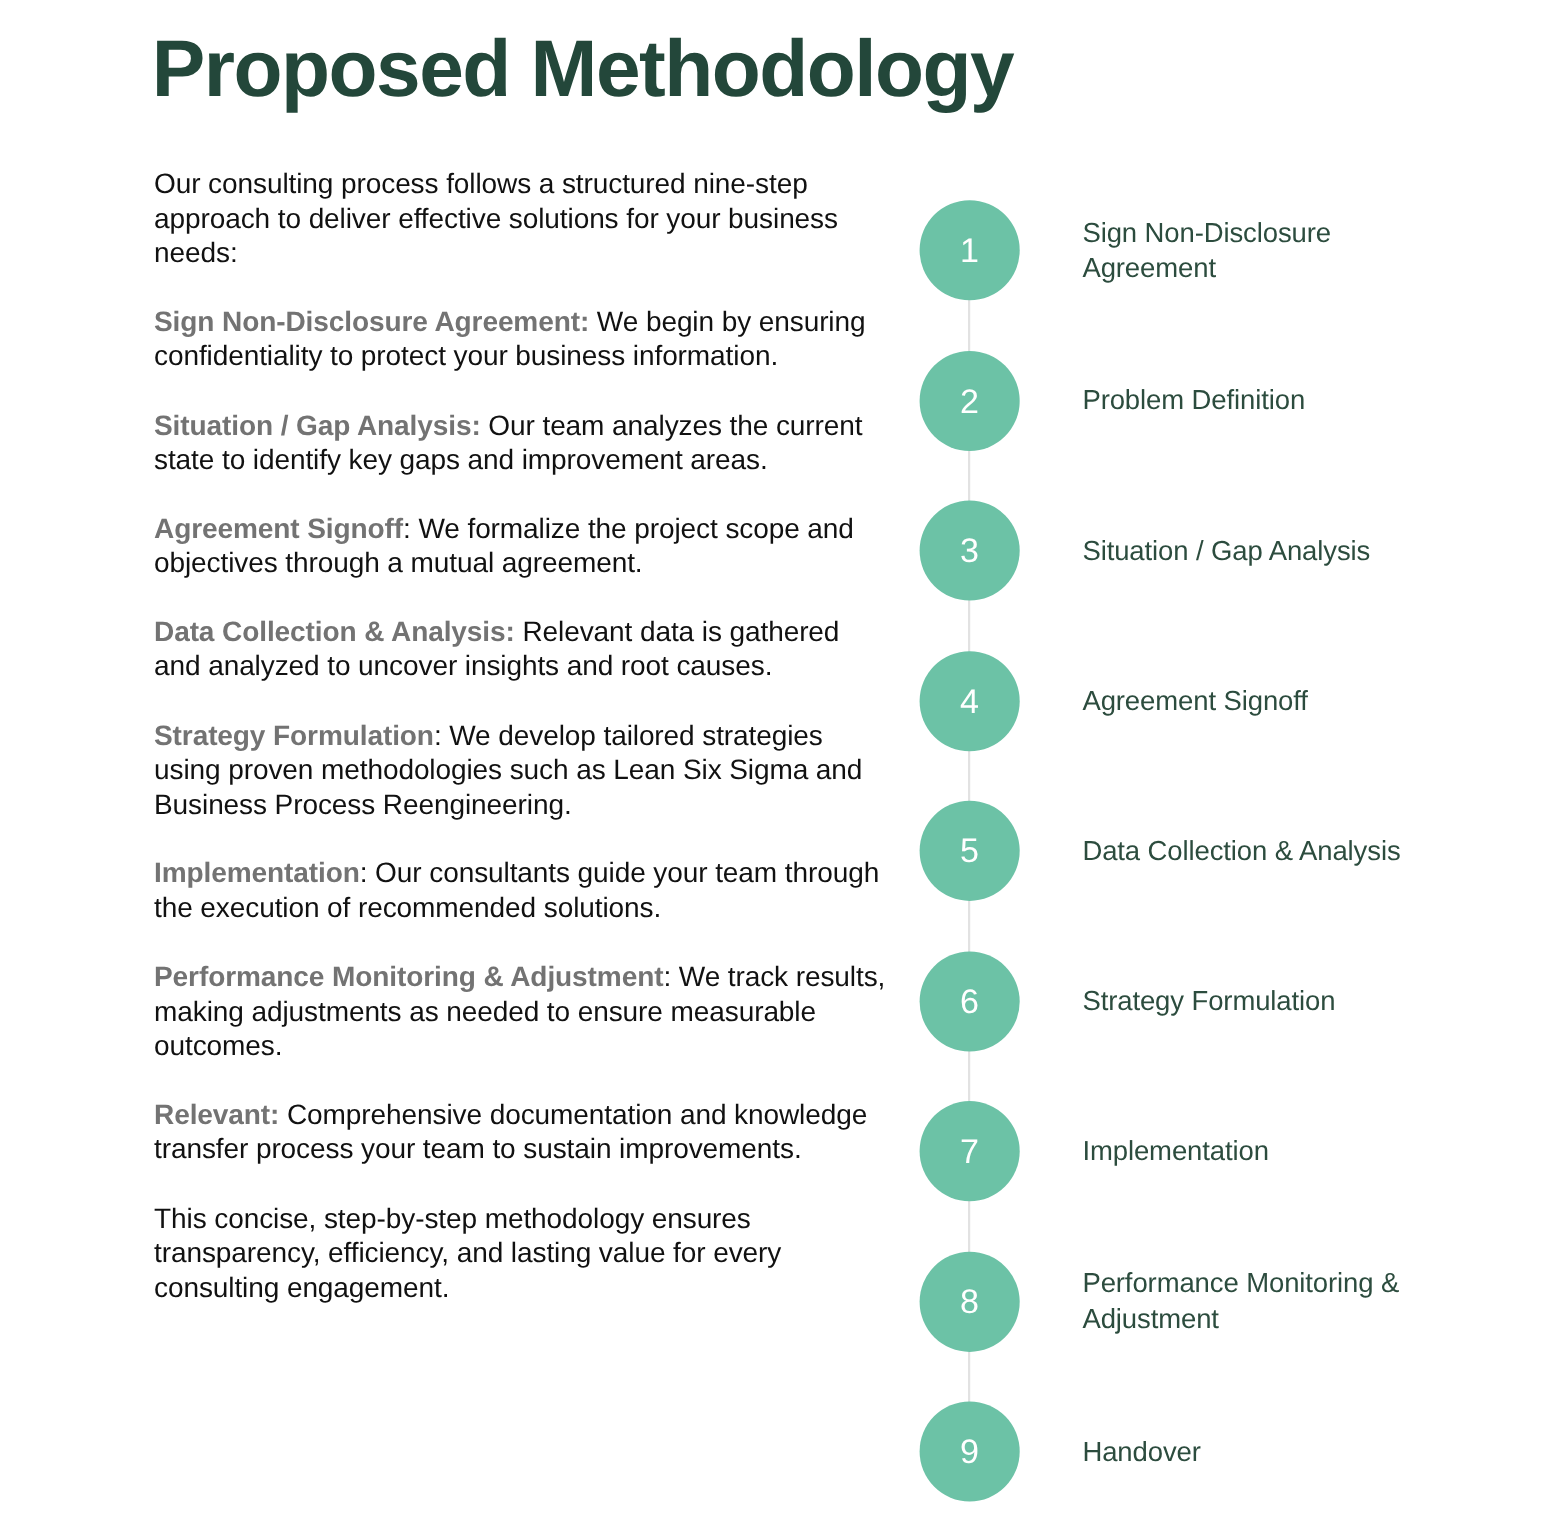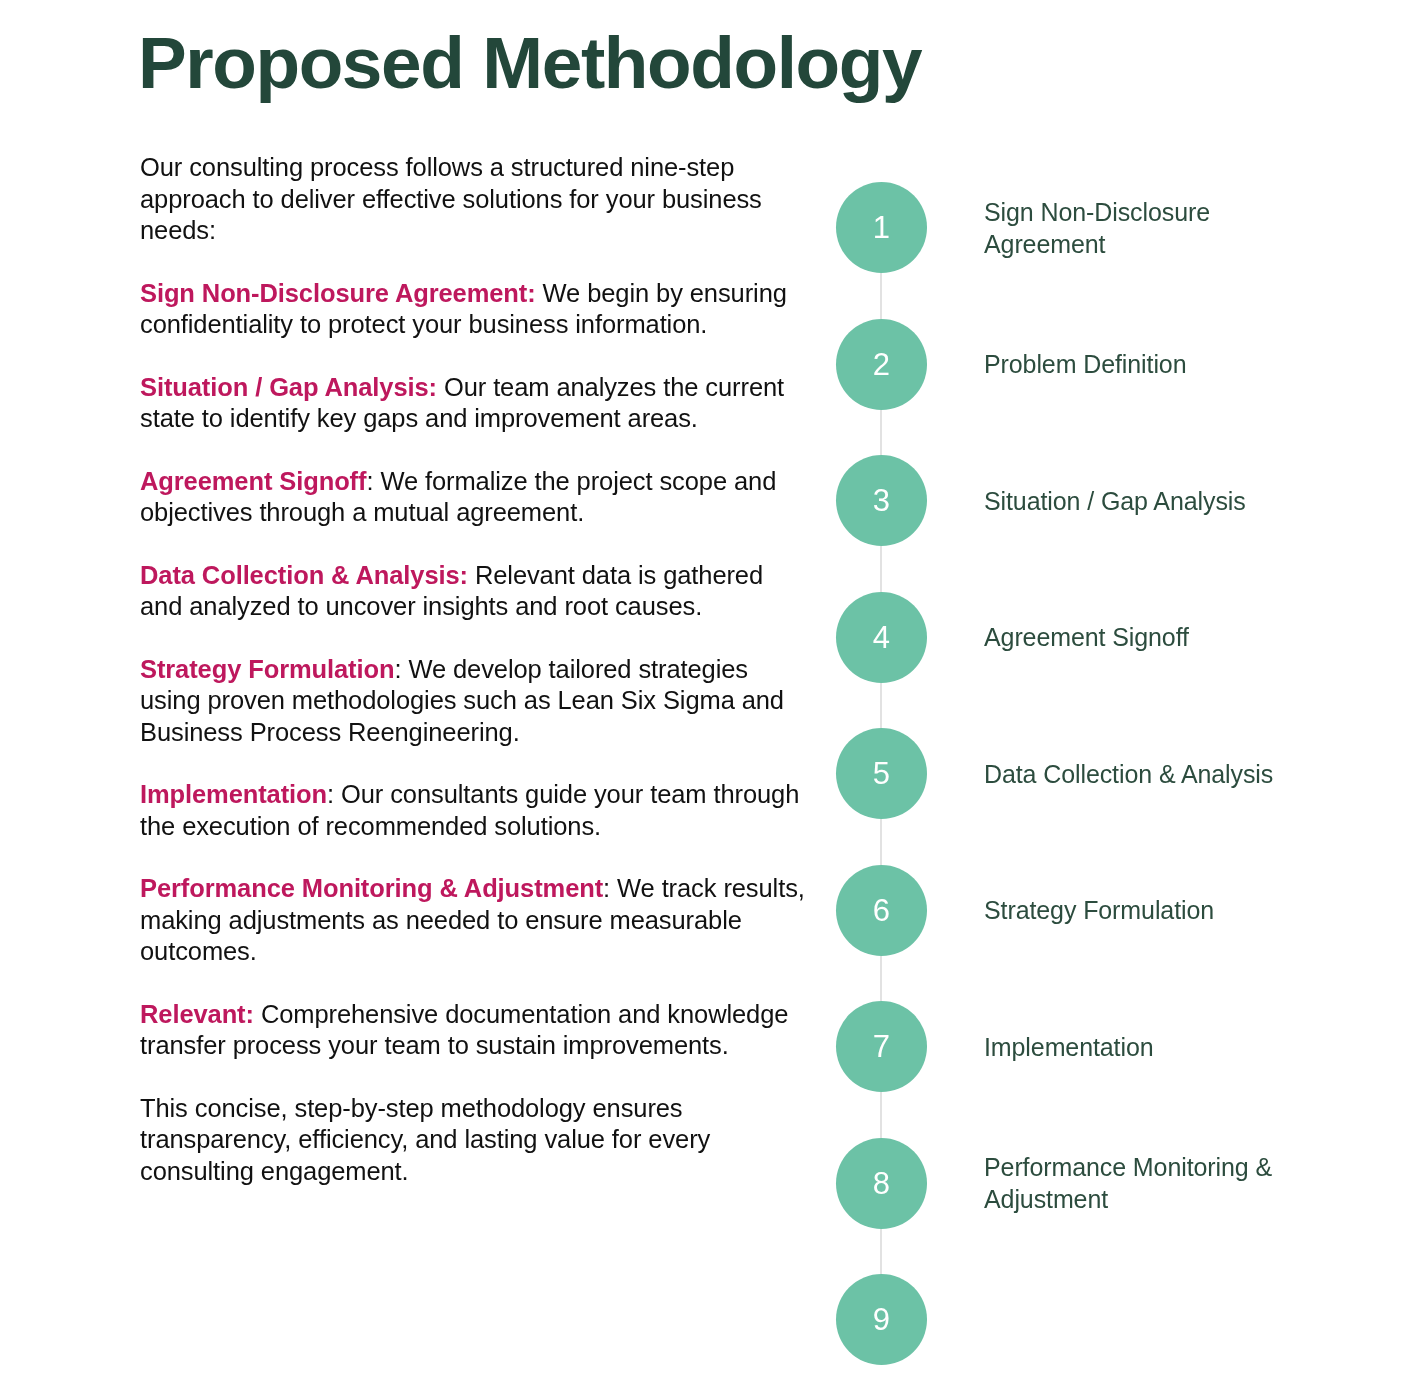--- a/index.html
+++ b/index.html
@@ -49,21 +49,21 @@
     line-height: 31.5px;
     color: #111111;
     margin-bottom: 31px;
     letter-spacing: -0.1px;
   }
 
   .para:last-child { margin-bottom: 0; }
 
   .para .lead {
     font-weight: bold;
-    color: #be185d;
+    color: #737373;
   }
 
   
   .timeline {
     position: absolute;
     left: 836px;
     top: 182px;
     width: 470px;
     height: 1190px;
   }
@@ -228,17 +228,18 @@
       <div class="step-circle">
         <span class="step-number">8</span>
       </div>
       <div class="step-label">Performance Monitoring &amp; Adjustment</div>
     </div>
 
     <div class="step" style="top:1092px;">
       <div class="step-circle">
         <span class="step-number">9</span>
       </div>
+      <div class="step-label">Handover</div>
     </div>
 
   </div>
 
 </div>
 
 </body></html>

